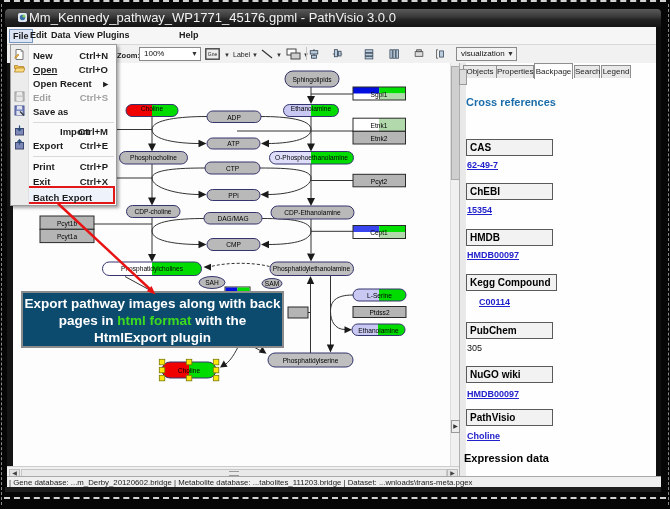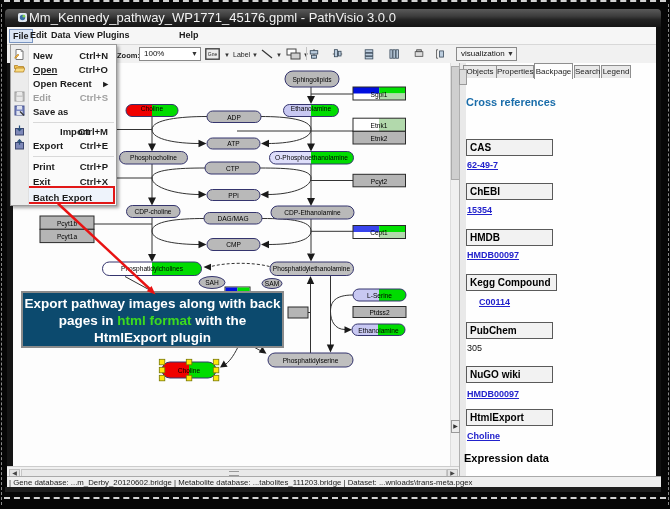--- a/index.html
+++ b/index.html
@@ -160,21 +160,21 @@
 <div class="bpbox" style="top:183px;">ChEBI</div>
 <div class="bplink" style="top:205px;">15354</div>
 <div class="bpbox" style="top:229px;">HMDB</div>
 <div class="bplink" style="top:250px;">HMDB00097</div>
 <div class="bpbox" style="top:274px;width:86px;">Kegg Compound</div>
 <div class="bplink" style="top:297px;padding-left:12px;">C00114</div>
 <div class="bpbox" style="top:322px;">PubChem</div>
 <div class="abs" style="left:467px;top:343px;font-size:9px;color:#111;">305</div>
 <div class="bpbox" style="top:366px;">NuGO wiki</div>
 <div class="bplink" style="top:389px;">HMDB00097</div>
-<div class="bpbox" style="top:409px;">HtmlExport</div>
+<div class="bpbox" style="top:409px;">PathVisio</div>
 <div class="bplink" style="top:431px;">Choline</div>
 <div class="abs" style="left:464px;top:452px;font-size:11px;font-weight:bold;color:#000;">Expression data</div>
 
 <svg class="abs" style="left:14px;top:63px;z-index:5;" width="445" height="396" viewBox="14 63 445 396">
 <defs>
 <linearGradient id="rg" x1="0" y1="0" x2="1" y2="0">
   <stop offset="0.5" stop-color="#f00000"></stop>
         <stop offset="0.5" stop-color="#00dc00"></stop>
 </linearGradient>
 <linearGradient id="lg" x1="0" y1="0" x2="1" y2="0">

